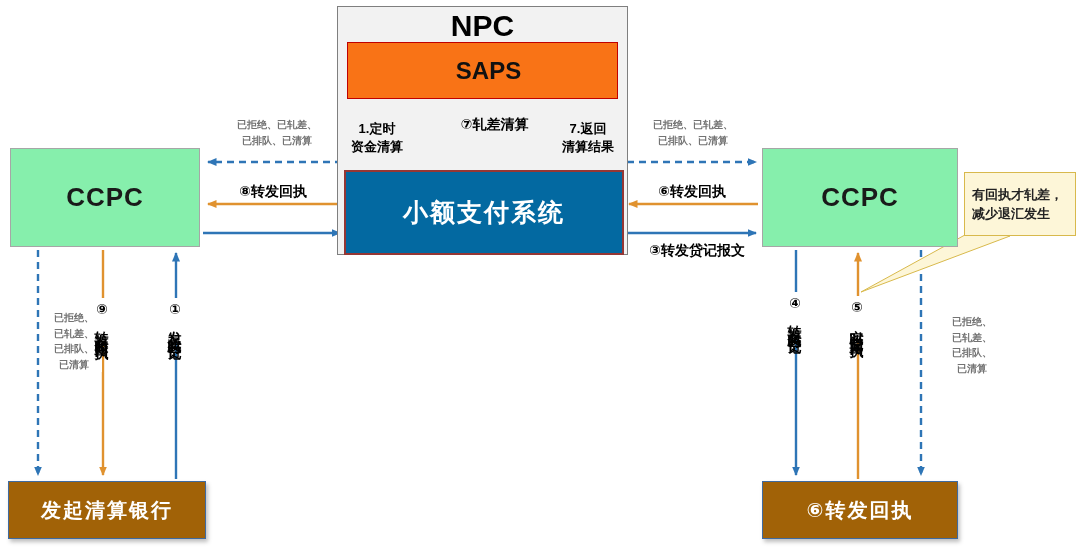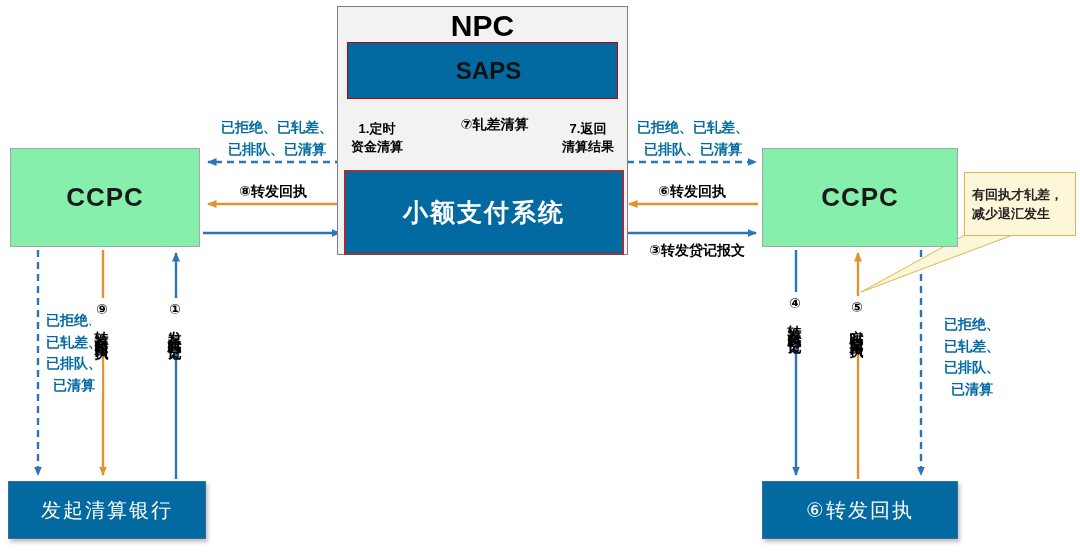--- a/index.html
+++ b/index.html
@@ -2,33 +2,33 @@
 <html><head>
 <meta charset="utf-8">
 <style>
   html,body{margin:0;padding:0;background:#fff;}
   .stage{position:relative;width:1080px;height:556px;background:#fff;overflow:hidden;
          font-family:"Liberation Sans","DejaVu Sans",sans-serif;}
   .arrows{position:absolute;left:0;top:0;width:1080px;height:556px;z-index:1;}
   .box{position:absolute;box-sizing:border-box;display:flex;align-items:center;justify-content:center;z-index:2;}
   .npc{left:337px;top:6px;width:291px;height:249px;background:#f2f2f2;border:1.5px solid #7f7f7f;align-items:flex-start;}
   .npc-title{font-size:30px;font-weight:700;color:#000;margin-top:2px;}
-  .saps{left:347px;top:42px;width:271px;height:57px;background:#0369a1;border:1.5px solid #c00000;font-size:24px;font-weight:600;color:#111;padding-left:12px;}
+  .saps{left:347px;top:42px;width:271px;height:57px;background:#f97316;border:1.5px solid #c00000;font-size:24px;font-weight:600;color:#111;padding-left:12px;}
   .payment{left:344px;top:170px;width:280px;height:85px;background:#0369a1;border:2px solid #953735;color:#fff;font-size:25px;font-weight:600;letter-spacing:2px;}
   .ccpc{width:196px;height:99px;background:#86efac;border:1.5px solid #a6a6a6;font-size:26px;font-weight:600;color:#1a1a1a;letter-spacing:1px;}
   .ccpc-left{left:10px;top:148px;width:190px;}
   .ccpc-right{left:762px;top:148px;}
-  .bank{height:58px;background:#0369a1;border:1px solid #3f6aa0;color:#fff;font-size:20px;font-weight:400;letter-spacing:2px;box-shadow:2px 3px 4px rgba(0,0,0,.25);}
+  .bank{height:58px;background:#a16207;border:1px solid #3f6aa0;color:#fff;font-size:20px;font-weight:700;letter-spacing:2px;box-shadow:2px 3px 4px rgba(0,0,0,.25);}
   .bank-left{left:8px;top:481px;width:198px;}
   .bank-right{left:762px;top:481px;width:196px;}
   .note{left:964px;top:172px;width:112px;height:64px;background:#fdf6d8;border:1px solid #d8b94c;
         font-size:13px;font-weight:700;color:#222;padding:12px 7px;text-align:left;line-height:1.5;z-index:4;}
   .lbl{position:absolute;z-index:3;font-weight:700;color:#000;text-align:center;white-space:pre-line;font-size:14px;line-height:1.35;}
   .small{font-size:13px;}
-  .status{color:#0369a1;font-size:14px;line-height:1.55;}
+  .status{color:#737373;font-size:10px;line-height:1.55;}
   .bgw{background:#fff;margin-left:40px;}
   .vlbl{writing-mode:vertical-rl;text-orientation:upright;letter-spacing:3px;background:#fff;padding:3px 1px;font-size:14px;}
 </style>
 </head>
 <body>
 
 <div class="stage">
 
   <svg class="arrows" viewBox="0 0 1080 556">
     <defs>

